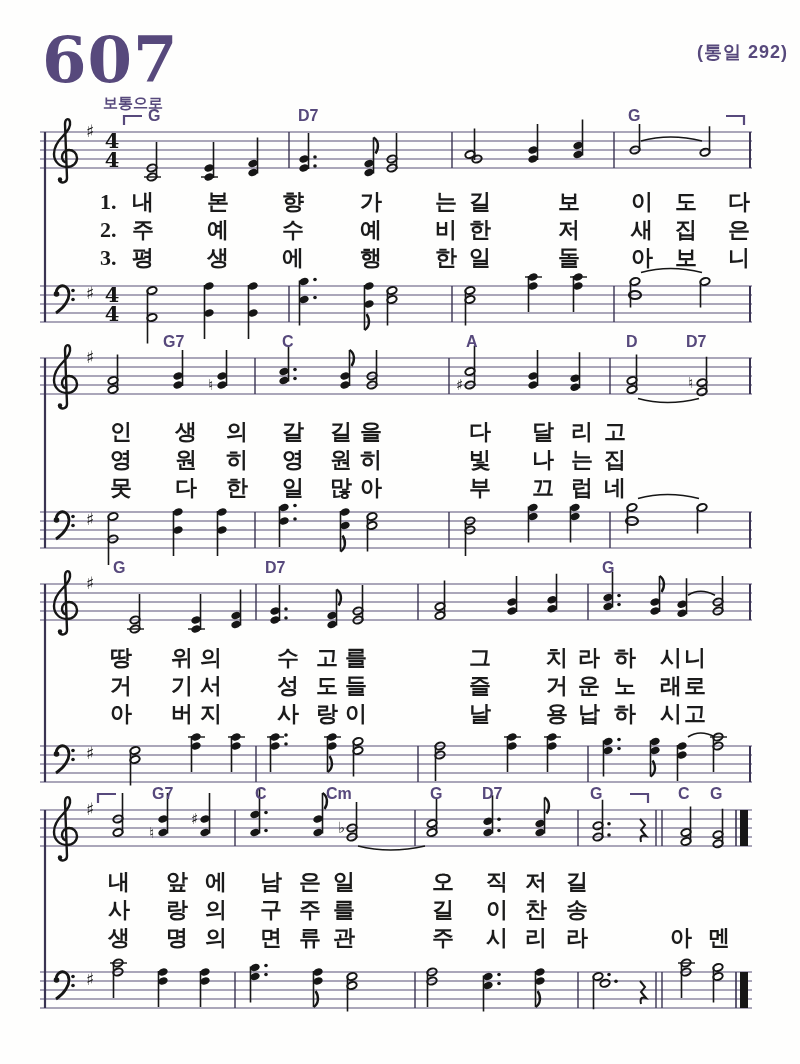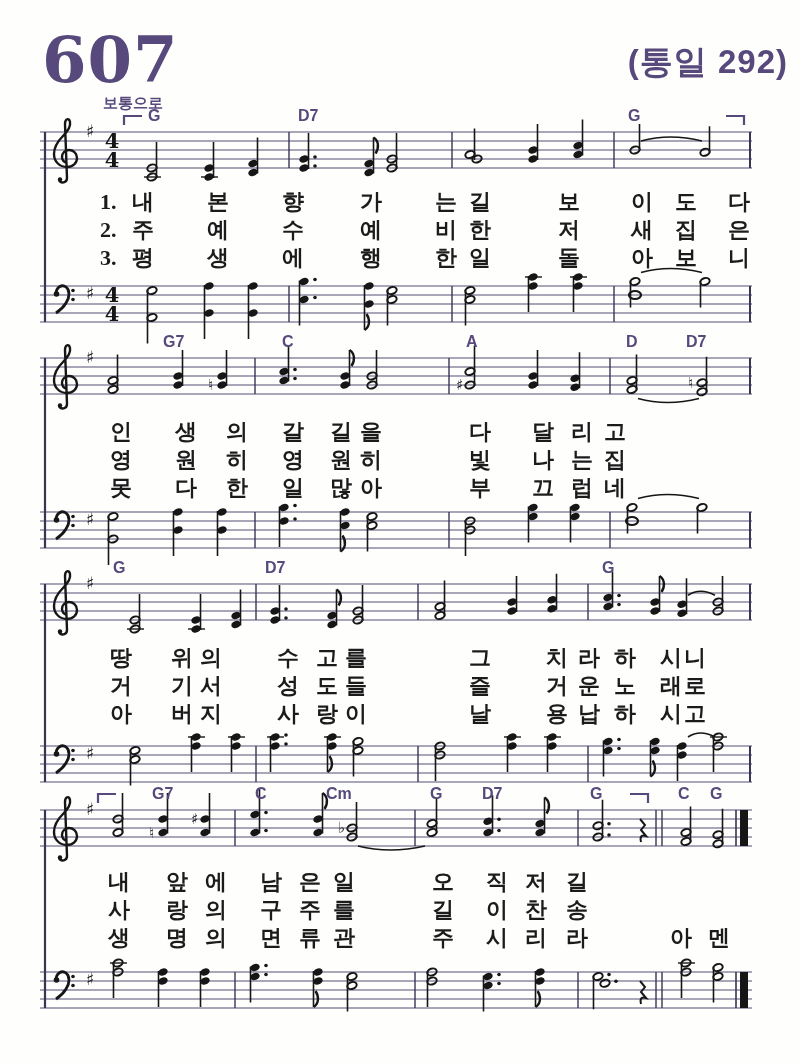--- a/index.html
+++ b/index.html
@@ -9,21 +9,21 @@
   #score{position:absolute;left:0;top:0;}
   .overlay{position:absolute;left:0;top:0;width:800px;height:900px;}
   .hymn-number{position:absolute;left:42px;top:22px;
       font-family:"DejaVu Serif","Liberation Serif",serif;
       font-weight:bold;font-size:64px;letter-spacing:1px;}
   .tempo{position:absolute;left:103px;top:94px;font-size:15px;font-weight:bold;
       font-family:"Liberation Serif",serif;}
   .hymn-title{position:absolute;left:405px;top:30px;transform:translateX(-50%);
       white-space:nowrap;font-size:42px;font-weight:800;letter-spacing:5px;
       color:#151515;font-family:"Liberation Sans",sans-serif;margin:0;}
-  .ref-number{position:absolute;right:12px;top:40px;font-size:33px;font-weight:800;
+  .ref-number{position:absolute;right:12px;top:40px;font-size:18px;font-weight:800;
       letter-spacing:1px;font-family:"Liberation Sans",sans-serif;}
   .chord{position:absolute;font-size:16px;font-weight:bold;
       font-family:"Liberation Sans",sans-serif;line-height:1;}
   .syll{position:absolute;font-size:22px;font-weight:600;color:#1b1b1b;
       font-family:"Liberation Serif",serif;line-height:1.1;white-space:nowrap;}
   .vnum{font-family:"Liberation Serif",serif;font-weight:bold;}
 </style>
 </head>
 <body>
 

